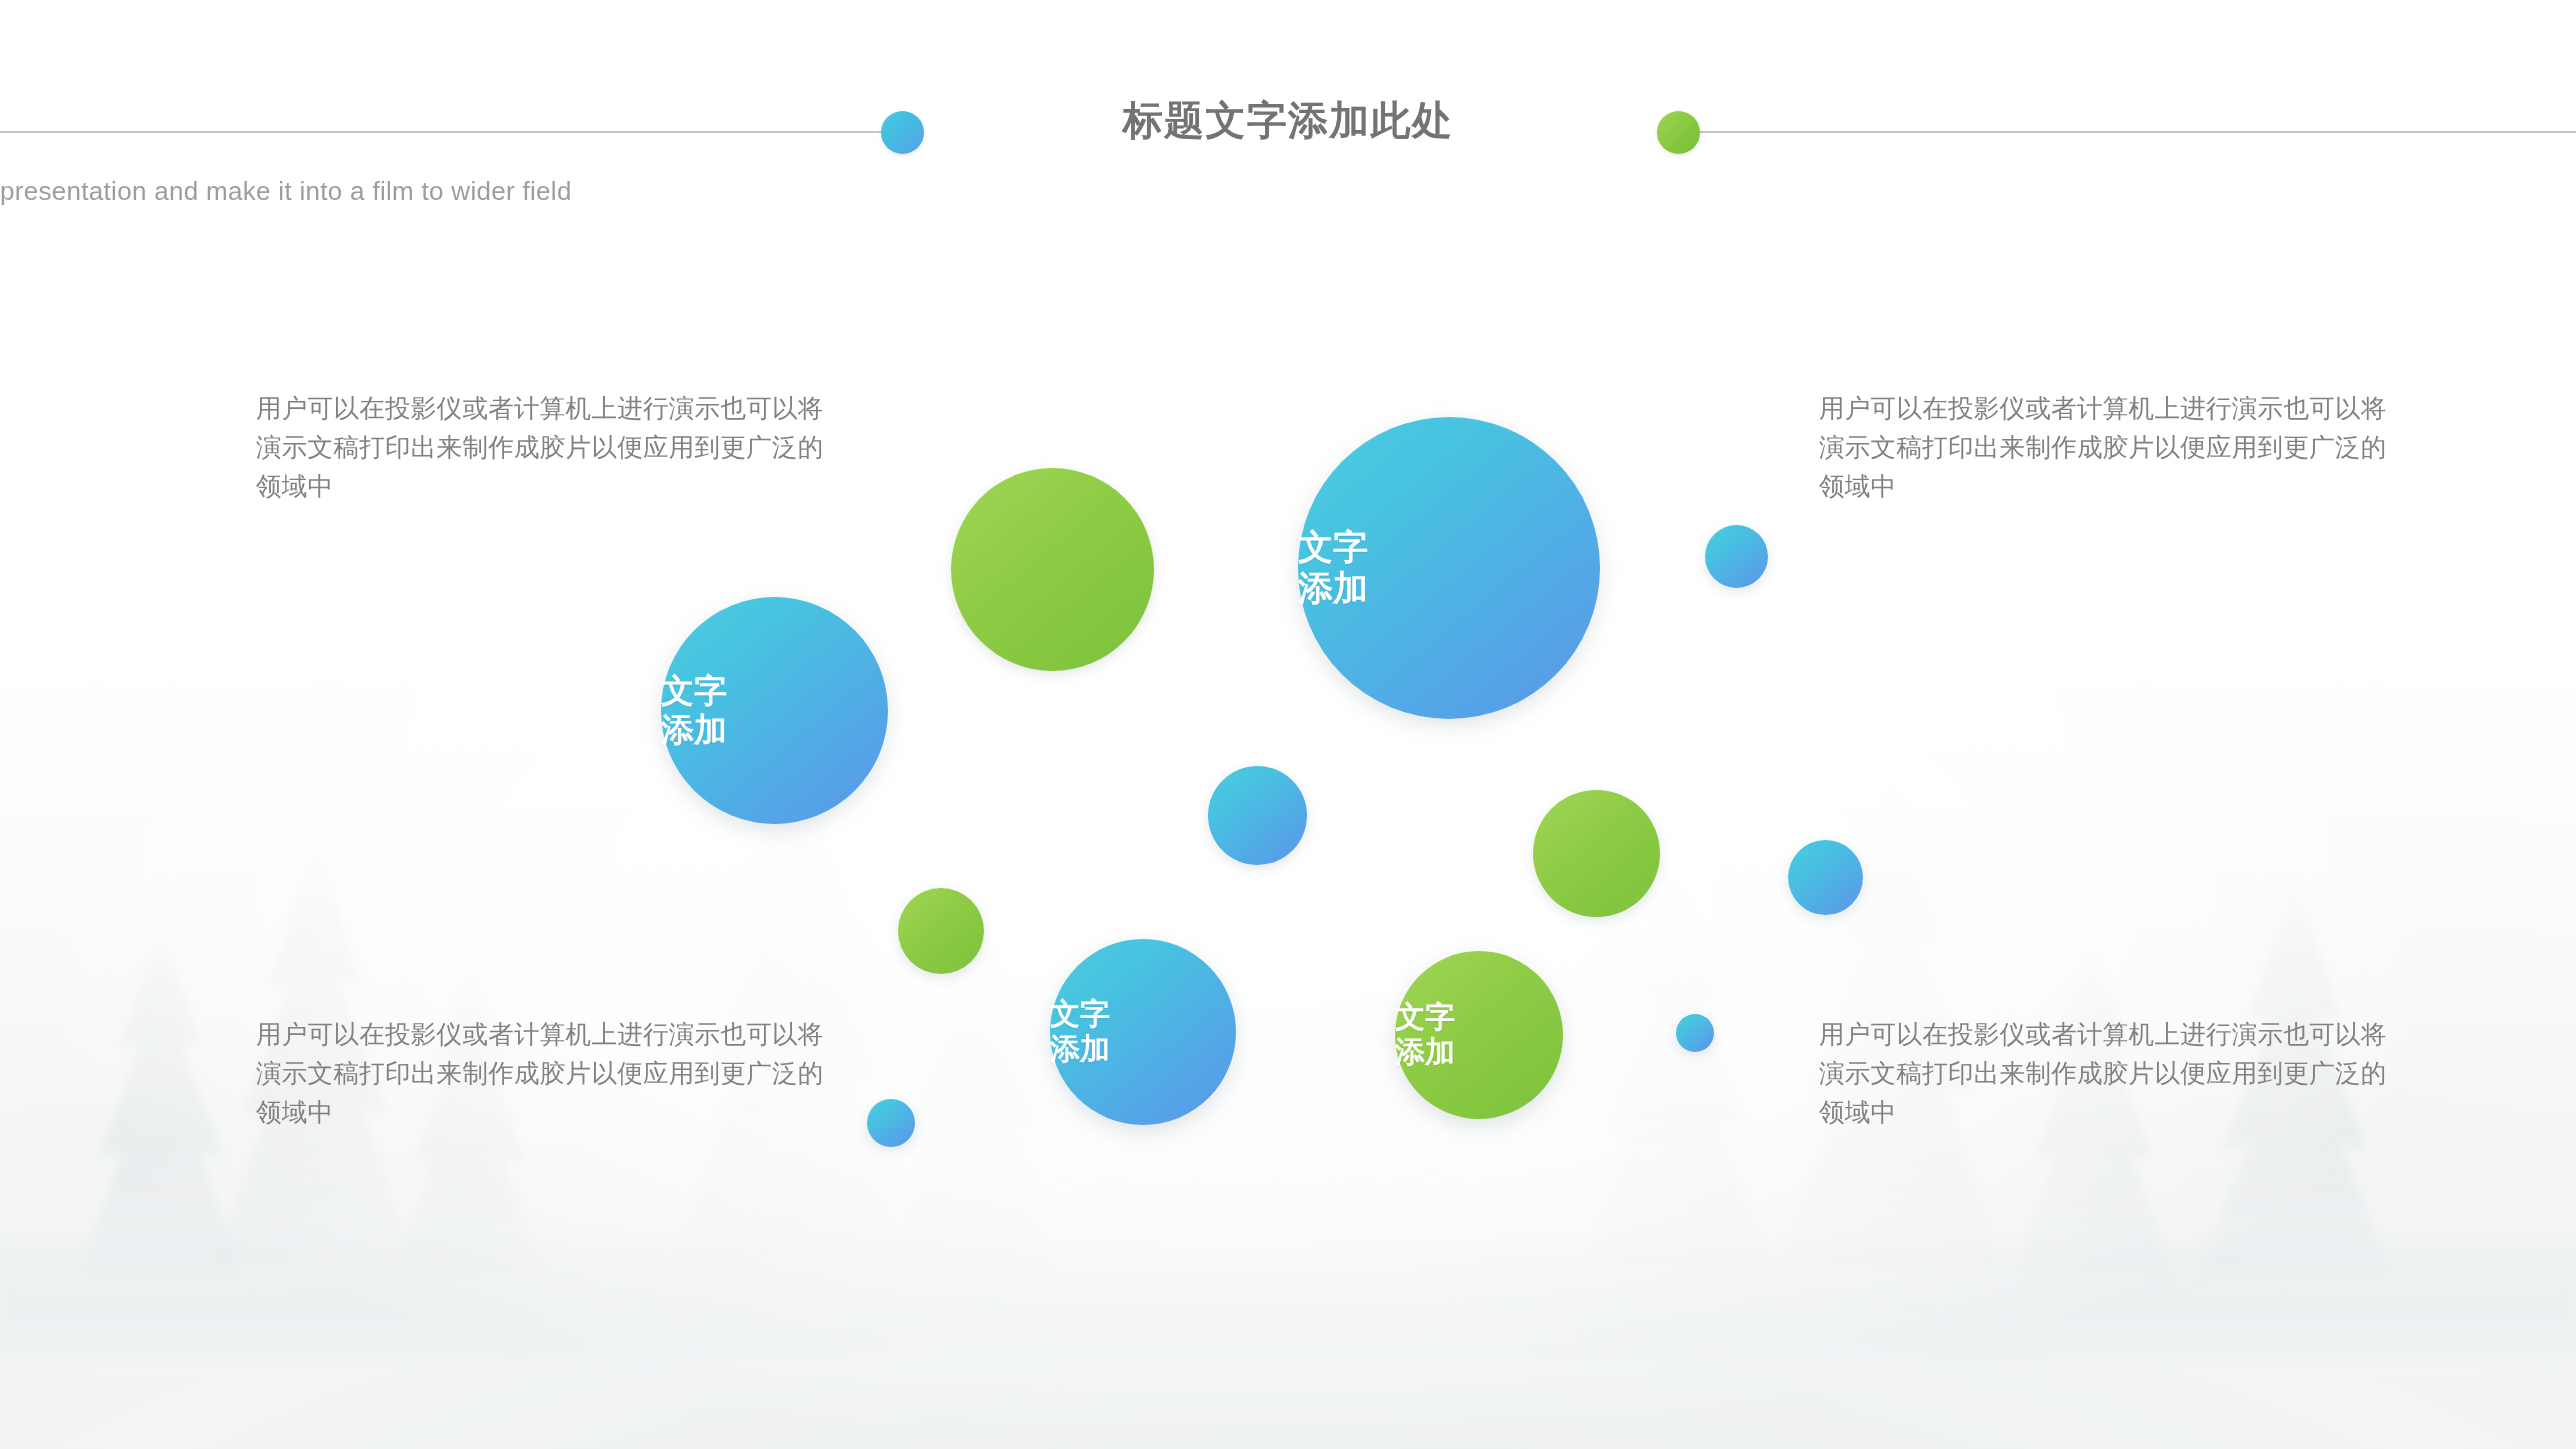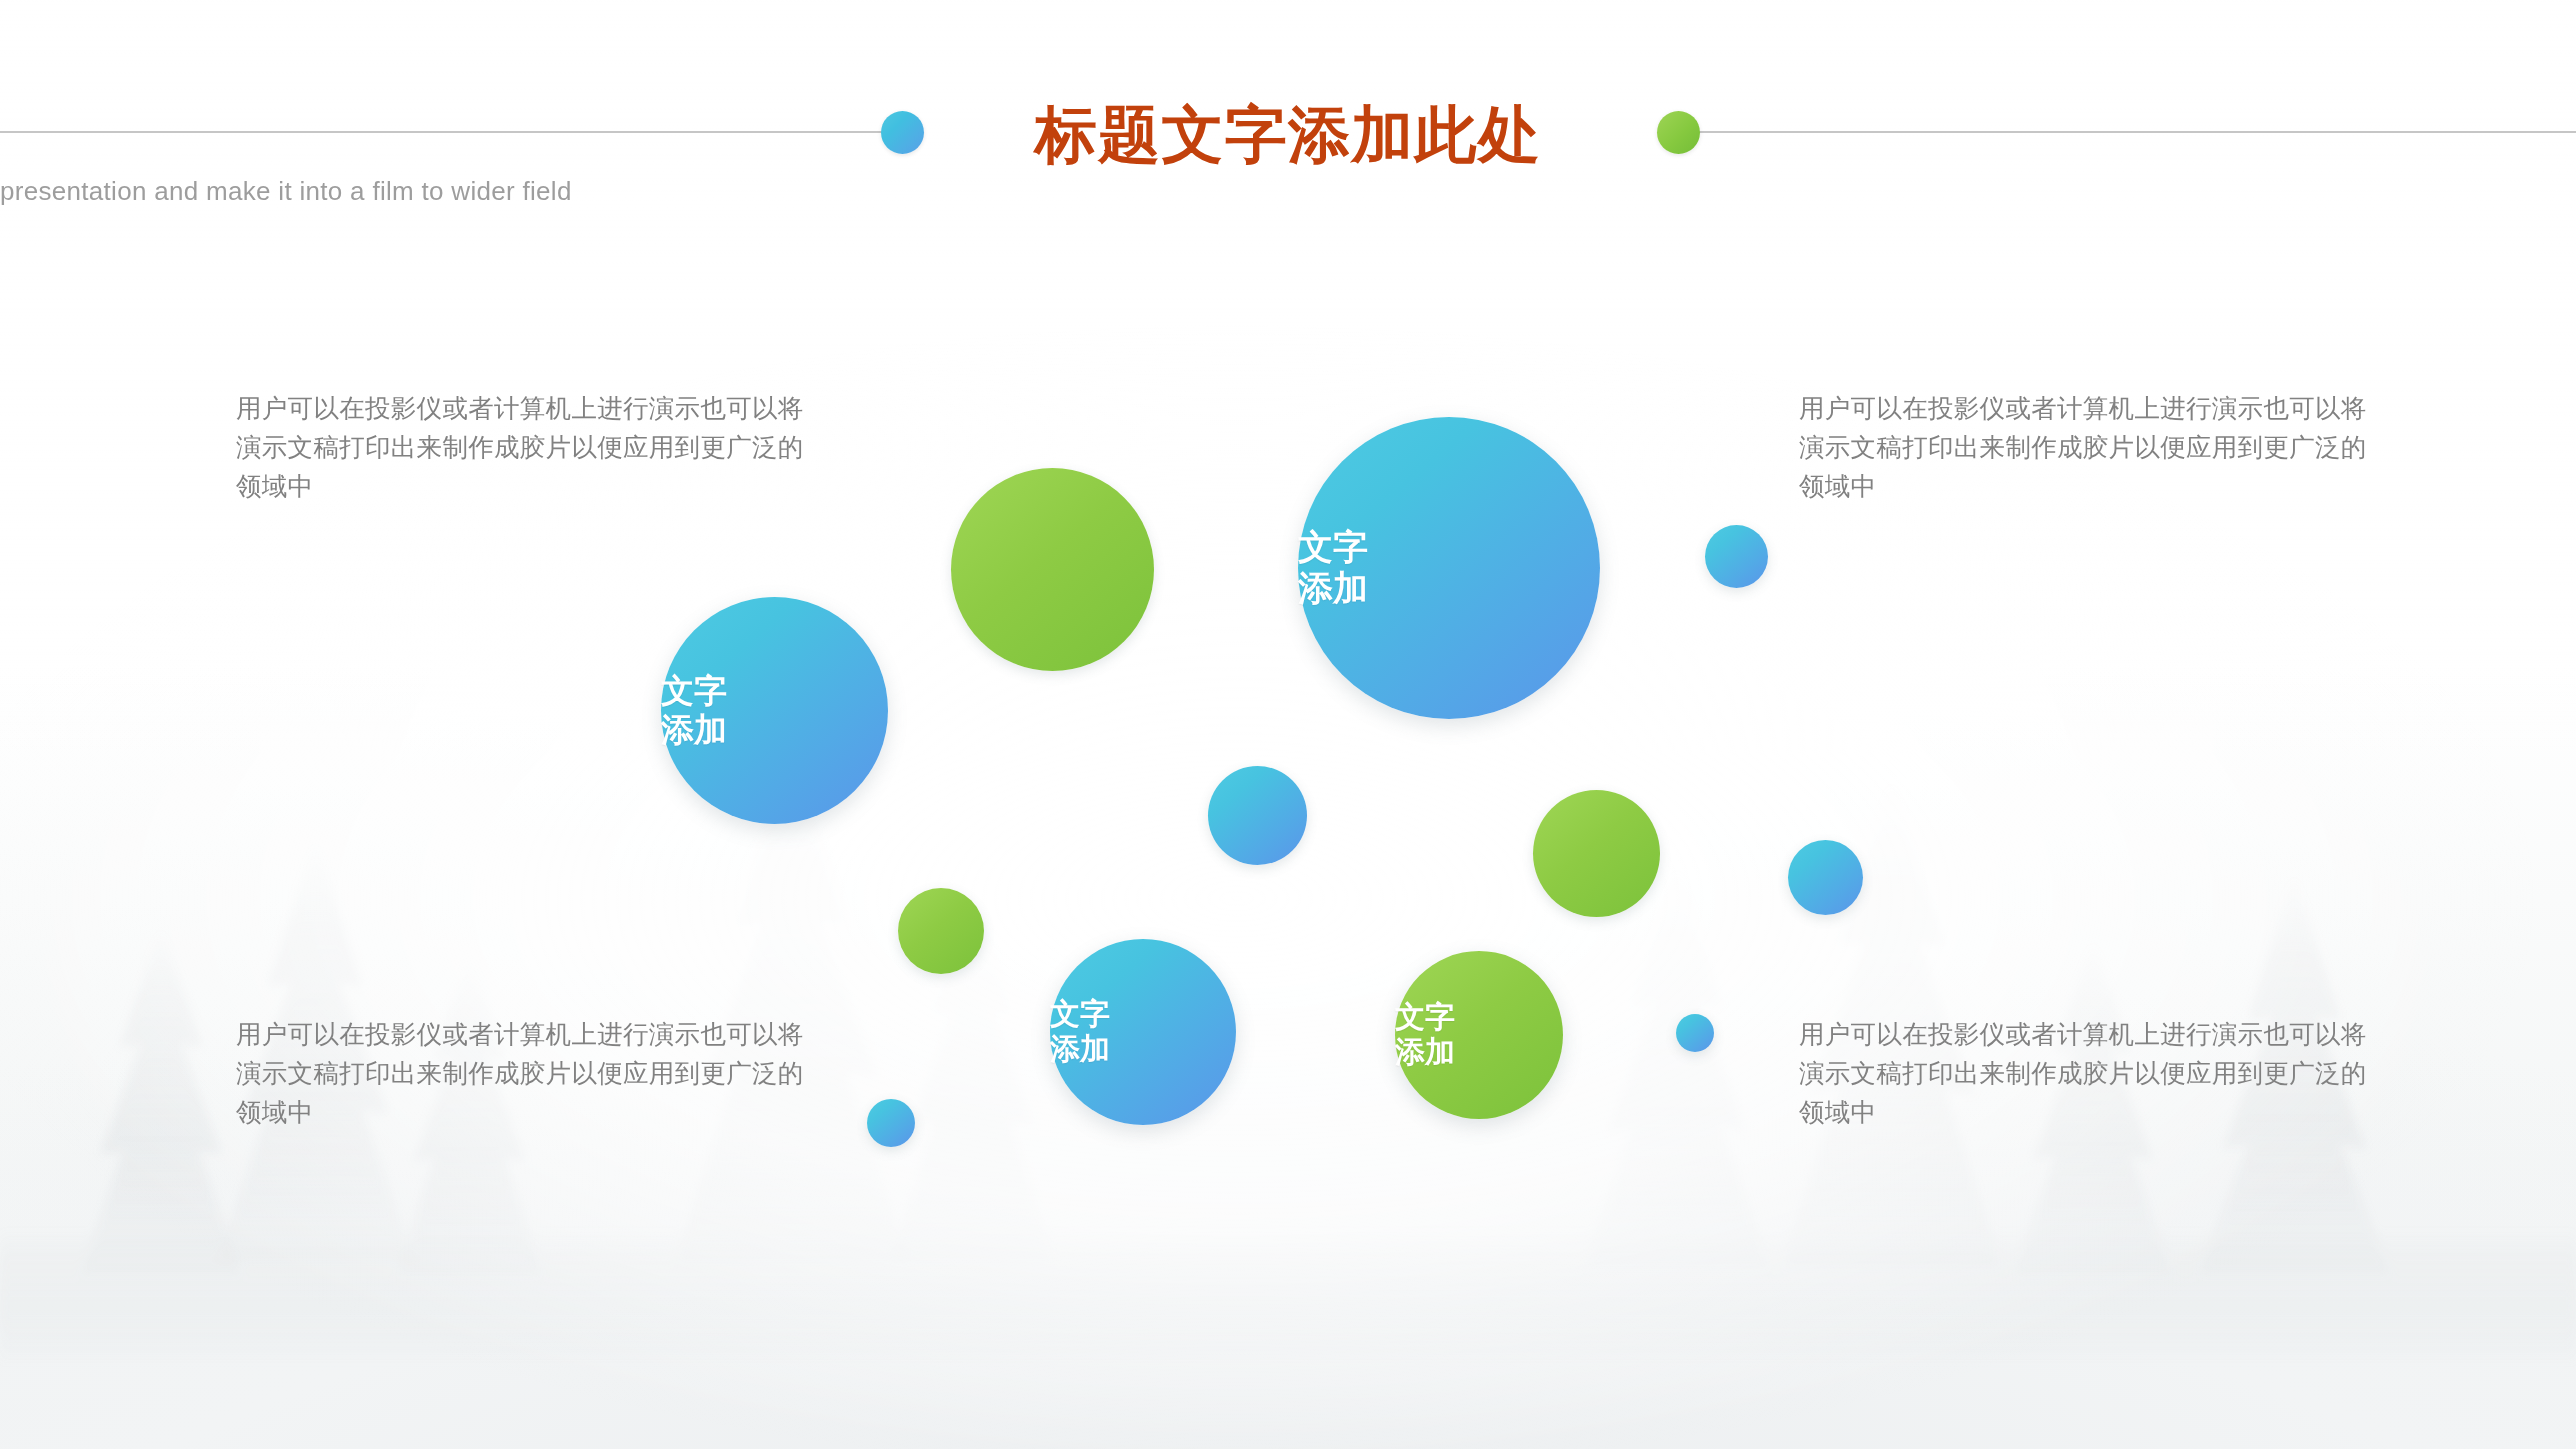--- a/index.html
+++ b/index.html
@@ -48,40 +48,41 @@
   }
   .dot-green-node {
     left:1657px; top:111px; width:43px; height:43px;
     background:linear-gradient(135deg,#9ed455 0%,#86c93f 55%,#74bd38 100%);
     box-shadow:0 1.3px 4px rgba(0,0,0,.10);
   }
 
   .title {
     position:absolute; top:93px; left:0; width:2576px;
     text-align:center;
-    font-size:62px; font-weight:bold; letter-spacing:1.3px;
-    color:#c2410c;
+    font-size:40px; font-weight:bold; letter-spacing:1.3px;
+    color:#737373;
     white-space:nowrap;
   }
   .subtitle {
     position:absolute; top:176px; left:0; width:2576px;
     text-align:left;
     font-size:26px; font-weight:300; letter-spacing:0.3px;
     color:#9d9d9d;
     white-space:nowrap;
   }
 
   
   .para {
     position:absolute;
     width:577px;
     font-size:25.5px;
     line-height:1.52;
     color:#818181;
     letter-spacing:0.3px;
+    margin-left:20px;
   }
   .para.tl { left:236px;  top:389px;  }
   .para.tr { left:1799px; top:389px;  }
   .para.bl { left:236px;  top:1015px; }
   .para.br { left:1799px; top:1015px; }
 
   
   .bubble {
     position:absolute; border-radius:50%;
     display:flex; align-items:center; justify-content:flex-start;

